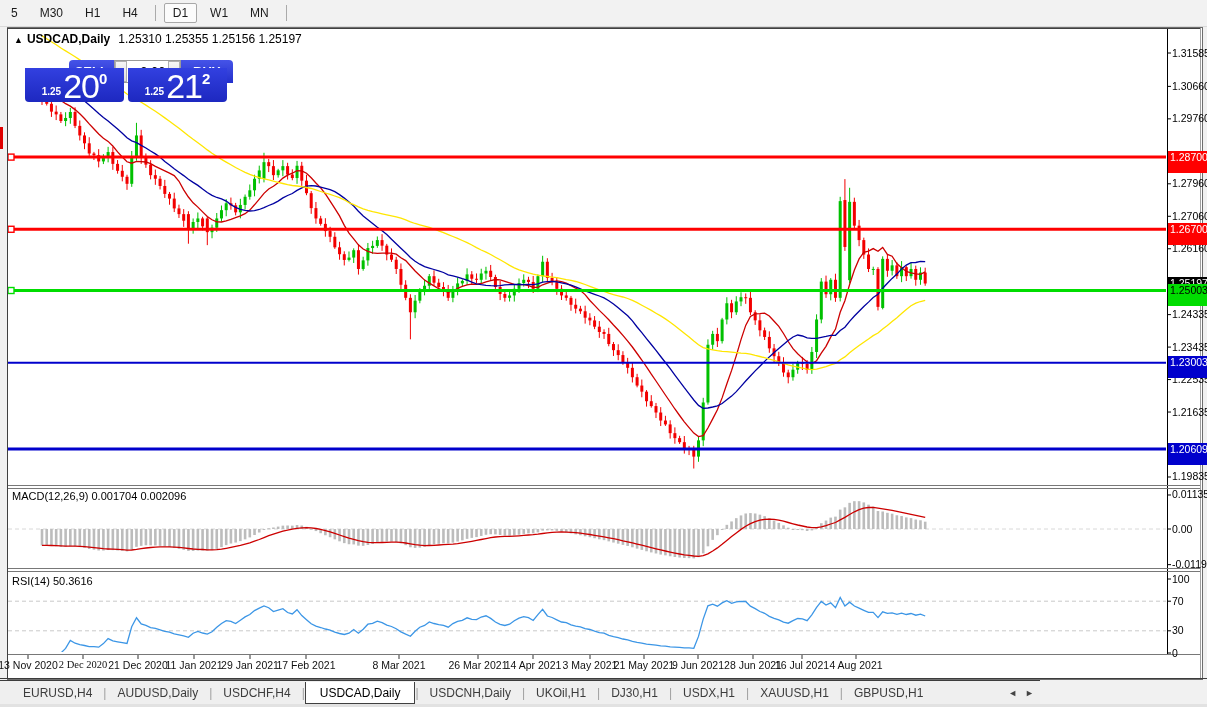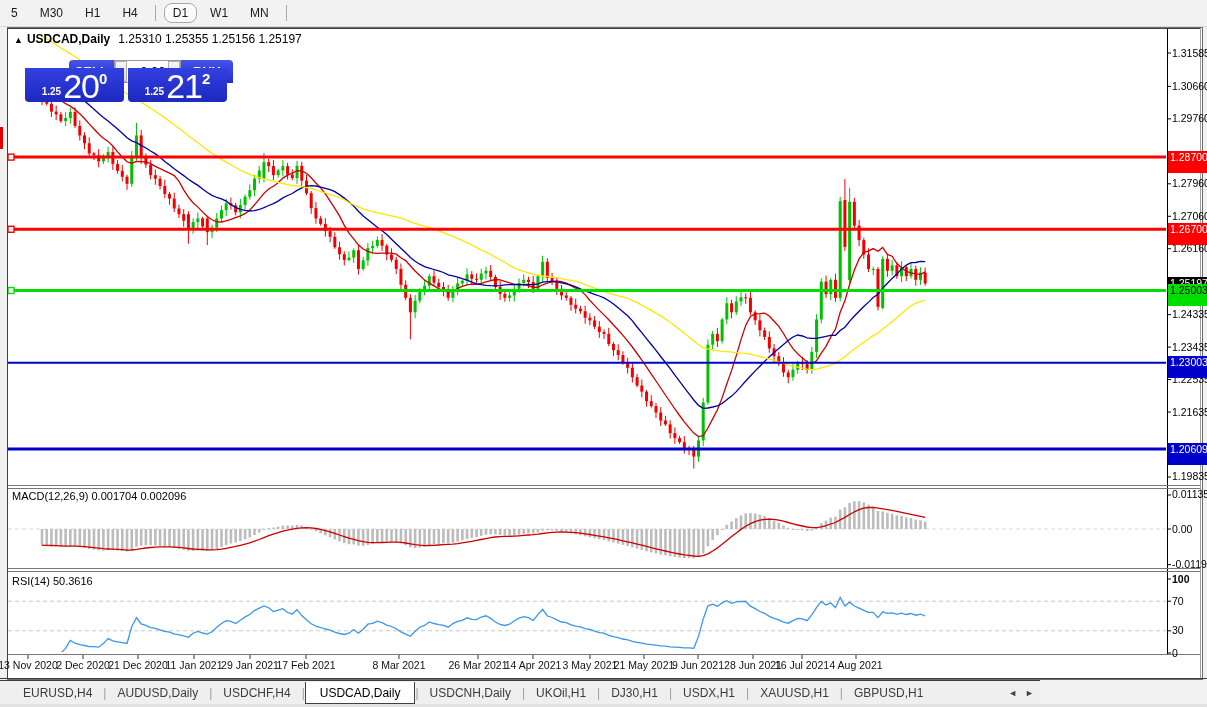--- a/index.html
+++ b/index.html
@@ -2,21 +2,21 @@
 <html><head>
 <meta charset="utf-8">
 <style>
   html,body{margin:0;padding:0;}
   body{width:1207px;height:707px;position:relative;background:#f1f1f1;
        font-family:"Liberation Sans",sans-serif;overflow:hidden;}
   
   #toolbar{position:absolute;left:0;top:0;width:1207px;height:26px;background:#f2f2f2;
            display:flex;align-items:center;border-bottom:1px solid #d9d9d9;}
   .tf-btn{font-size:12px;color:#1a1a1a;padding:3px 9px;margin:0 2px;cursor:default;white-space:nowrap;}
-  .tf-btn.active{background:#fbfbfb;border:1px solid #a8a8a8;border-radius:8px;padding:2px 8px;}
+  .tf-btn.active{background:#fbfbfb;border:1px solid #a8a8a8;border-radius:2px;padding:2px 8px;}
   .tf-sep{width:1px;height:16px;background:#aaa;margin:0 6px;}
   #left-red-marker{position:absolute;left:0;top:127px;width:3px;height:22px;background:#e00000;}
   
   #chart-window{position:absolute;left:7px;top:27px;width:1194px;height:651px;
                 background:#fff;border:1px solid #6e6e6e;}
   #chart-svg{position:absolute;left:0;top:0;}
   #chart-title{position:absolute;left:14px;top:32px;font-size:12px;color:#000;}
   #chart-title .tri{font-size:9px;margin-right:4px;}
   #chart-title .sym{font-weight:bold;margin-right:8px;}
   #macd-label,#rsi-label{position:absolute;left:12px;font-size:11px;color:#000;}
@@ -753,34 +753,34 @@
     <div class="p-tick" style="top: 209.785px;">1.27060</div>
     <div class="p-tick" style="top: 242.261px;">1.26160</div>
     <div class="p-tick" style="top: 308.116px;">1.24335</div>
     <div class="p-tick" style="top: 340.593px;">1.23435</div>
     <div class="p-tick" style="top: 373.069px;">1.22535</div>
     <div class="p-tick" style="top: 405.546px;">1.21635</div>
     <div class="p-tick" style="top: 470.499px;">1.19835</div>
     <div class="p-tick" style="top: 488.495px;">0.01135</div>
     <div class="p-tick" style="top: 522.5px;">0.00</div>
     <div class="p-tick" style="top: 558.152px;">-0.01190</div>
-    <div class="p-tick" style="top: 572.5px; font-weight: bold;">100</div>
+    <div class="p-tick" style="top: 572.5px;">100</div>
     <div class="p-tick" style="top: 594.7px;">70</div>
     <div class="p-tick" style="top: 624.3px;">30</div>
     <div class="p-tick" style="top: 646.5px;">0</div>
     <div class="p-badge" style="top: 150.605px; background: rgb(255, 0, 0); color: rgb(255, 255, 255);">1.28700</div>
     <div class="p-badge" style="top: 222.775px; background: rgb(255, 0, 0); color: rgb(255, 255, 255);">1.26700</div>
     <div class="p-badge" style="top: 277.011px; background: rgb(0, 0, 0); color: rgb(255, 255, 255);">1.25197</div>
     <div class="p-badge" style="top: 284.011px; background: rgb(0, 221, 0); color: rgb(0, 0, 0);">1.25003</div>
     <div class="p-badge" style="top: 356.181px; background: rgb(0, 0, 204); color: rgb(255, 255, 255);">1.23003</div>
     <div class="p-badge" style="top: 442.569px; background: rgb(0, 0, 204); color: rgb(255, 255, 255);">1.20609</div>
   </div>
 <div id="date-axis">
     <div class="d-label" style="left: 28px;">13 Nov 2020</div>
-    <div class="d-label" style="left: 83px;">2 Dec 2020</div>
+    <div class="d-label" style="left: 83px; font-family: Liberation Serif, serif;">2 Dec 2020</div>
     <div class="d-label" style="left: 138px;">21 Dec 2020</div>
     <div class="d-label" style="left: 194px;">11 Jan 2021</div>
     <div class="d-label" style="left: 250px;">29 Jan 2021</div>
     <div class="d-label" style="left: 306px;">17 Feb 2021</div>
     <div class="d-label" style="left: 399px;">8 Mar 2021</div>
     <div class="d-label" style="left: 478px;">26 Mar 2021</div>
     <div class="d-label" style="left: 533px;">14 Apr 2021</div>
     <div class="d-label" style="left: 590px;">3 May 2021</div>
     <div class="d-label" style="left: 644px;">21 May 2021</div>
     <div class="d-label" style="left: 698px;">9 Jun 2021</div>

